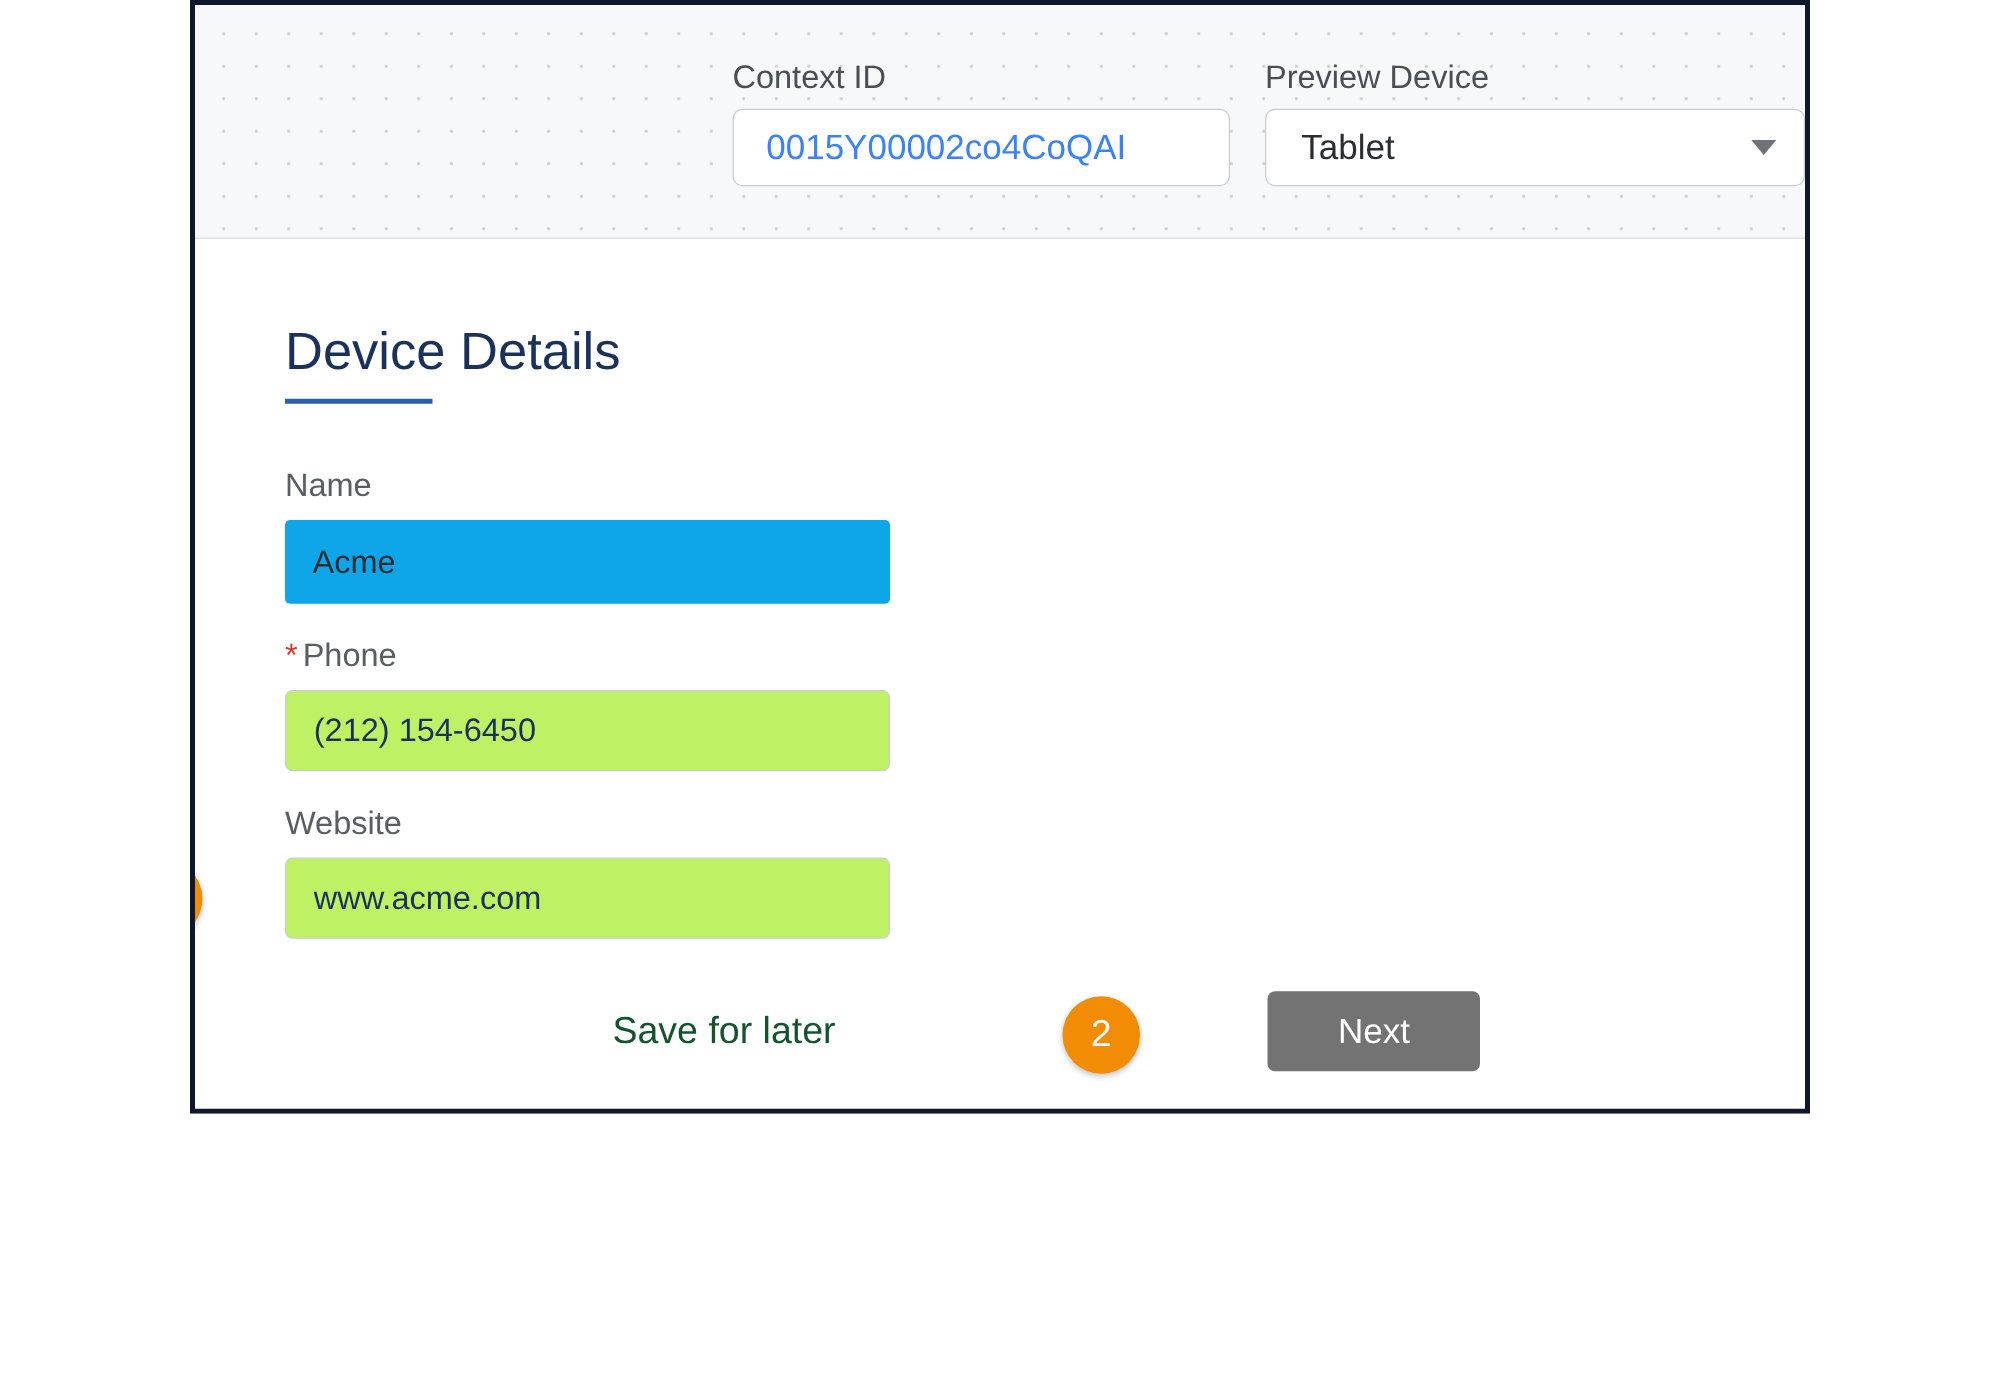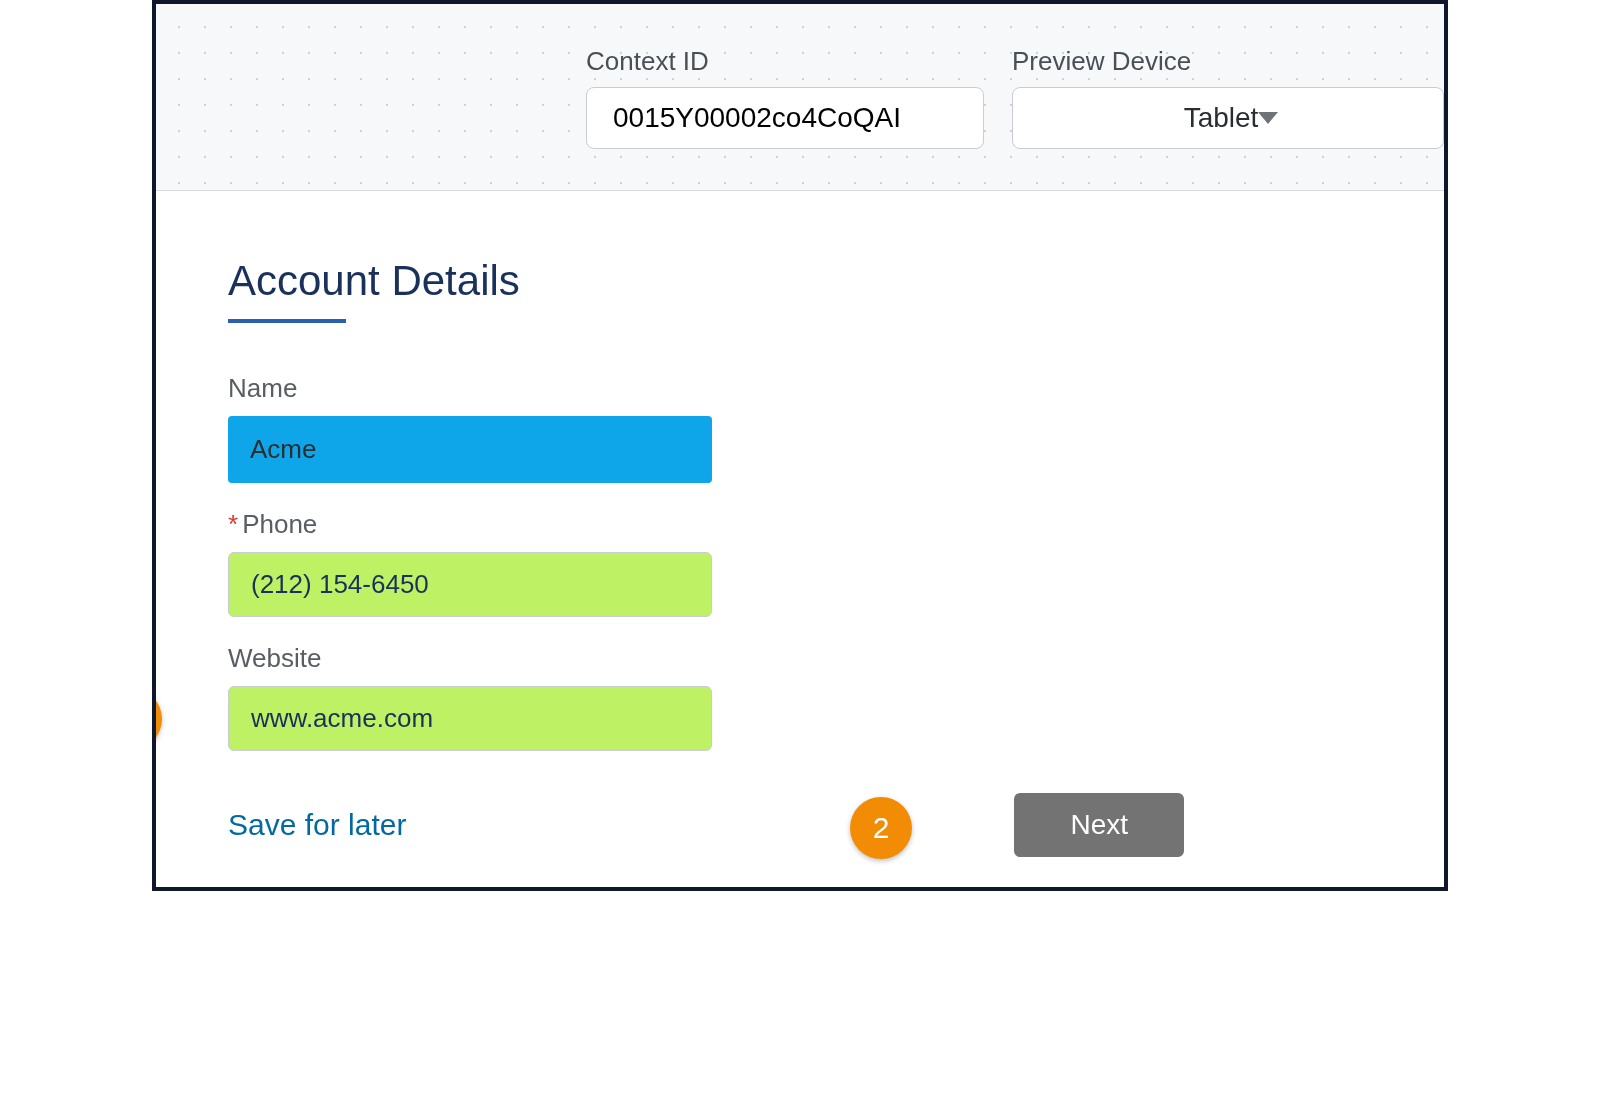--- a/index.html
+++ b/index.html
@@ -38,25 +38,25 @@
     color: #4a4f56;
     font-weight: 400;
   }
   .ctx-wrap {
     display: flex; align-items: stretch;
     background: #fff; border: 1px solid #c9ccd0; border-radius: 8px;
     height: 62px; width: 398px; overflow: hidden;
   }
   .ctx-input {
     flex: 1; border: none; outline: none;
-    font-size: 28px; color: #000000; padding: 0 18px 0 26px;
+    font-size: 28px; color: #3b82f6; padding: 0 18px 0 26px;
     background: transparent;
   }
   .device-wrap {
-    display: flex; align-items: center; justify-content: center;
+    display: flex; align-items: center; justify-content: space-between;
     background: #fff; border: 1px solid #c9ccd0; border-radius: 8px;
     height: 62px; width: 432px; padding: 0 22px 0 28px;
     cursor: pointer;
   }
   .device-val { font-size: 28px; color: #2a2e33; }
   .chevron {
     width: 0; height: 0;
     border-left: 10px solid transparent;
     border-right: 10px solid transparent;
     border-top: 12px solid #6f7379;
@@ -84,21 +84,22 @@
     width: 100%; font-size: 26px; color: #19315b;
     padding: 16px 22px; border: 1px solid #c9ccd0; border-radius: 6px;
     outline: none; background: #bef264;
   }
   .actions {
     margin-top: 42px;
     width: 956px;
     display: flex; align-items: center;
   }
   .save-link {
-    font-size: 30px; color: #0369a1; cursor: pointer;
+    font-size: 30px; color: #14532d; cursor: pointer;
+    margin-left: 262px;
   }
   .next-btn {
     margin-left: auto;
     background: #737373; color: #fff; font-size: 28px;
     border: none; border-radius: 6px; padding: 16px 56px;
     cursor: pointer;
   }
 
   
   .badge {
@@ -125,21 +126,21 @@
     <div class="top-field">
       <div class="top-label">Preview Device</div>
       <div class="device-wrap">
         <span class="device-val">Tablet</span>
         <span class="chevron"></span>
       </div>
     </div>
   </div>
 
   <div class="main">
-    <h1 class="section-title">Account Details</h1>
+    <h1 class="section-title">Device Details</h1>
     <div class="title-underline"></div>
 
     <div class="field">
       <span class="field-label">Name</span>
       <div class="readonly-field">Acme</div>
     </div>
 
     <div class="field">
       <span class="field-label">
         <span class="req">*</span><span>Phone</span>

